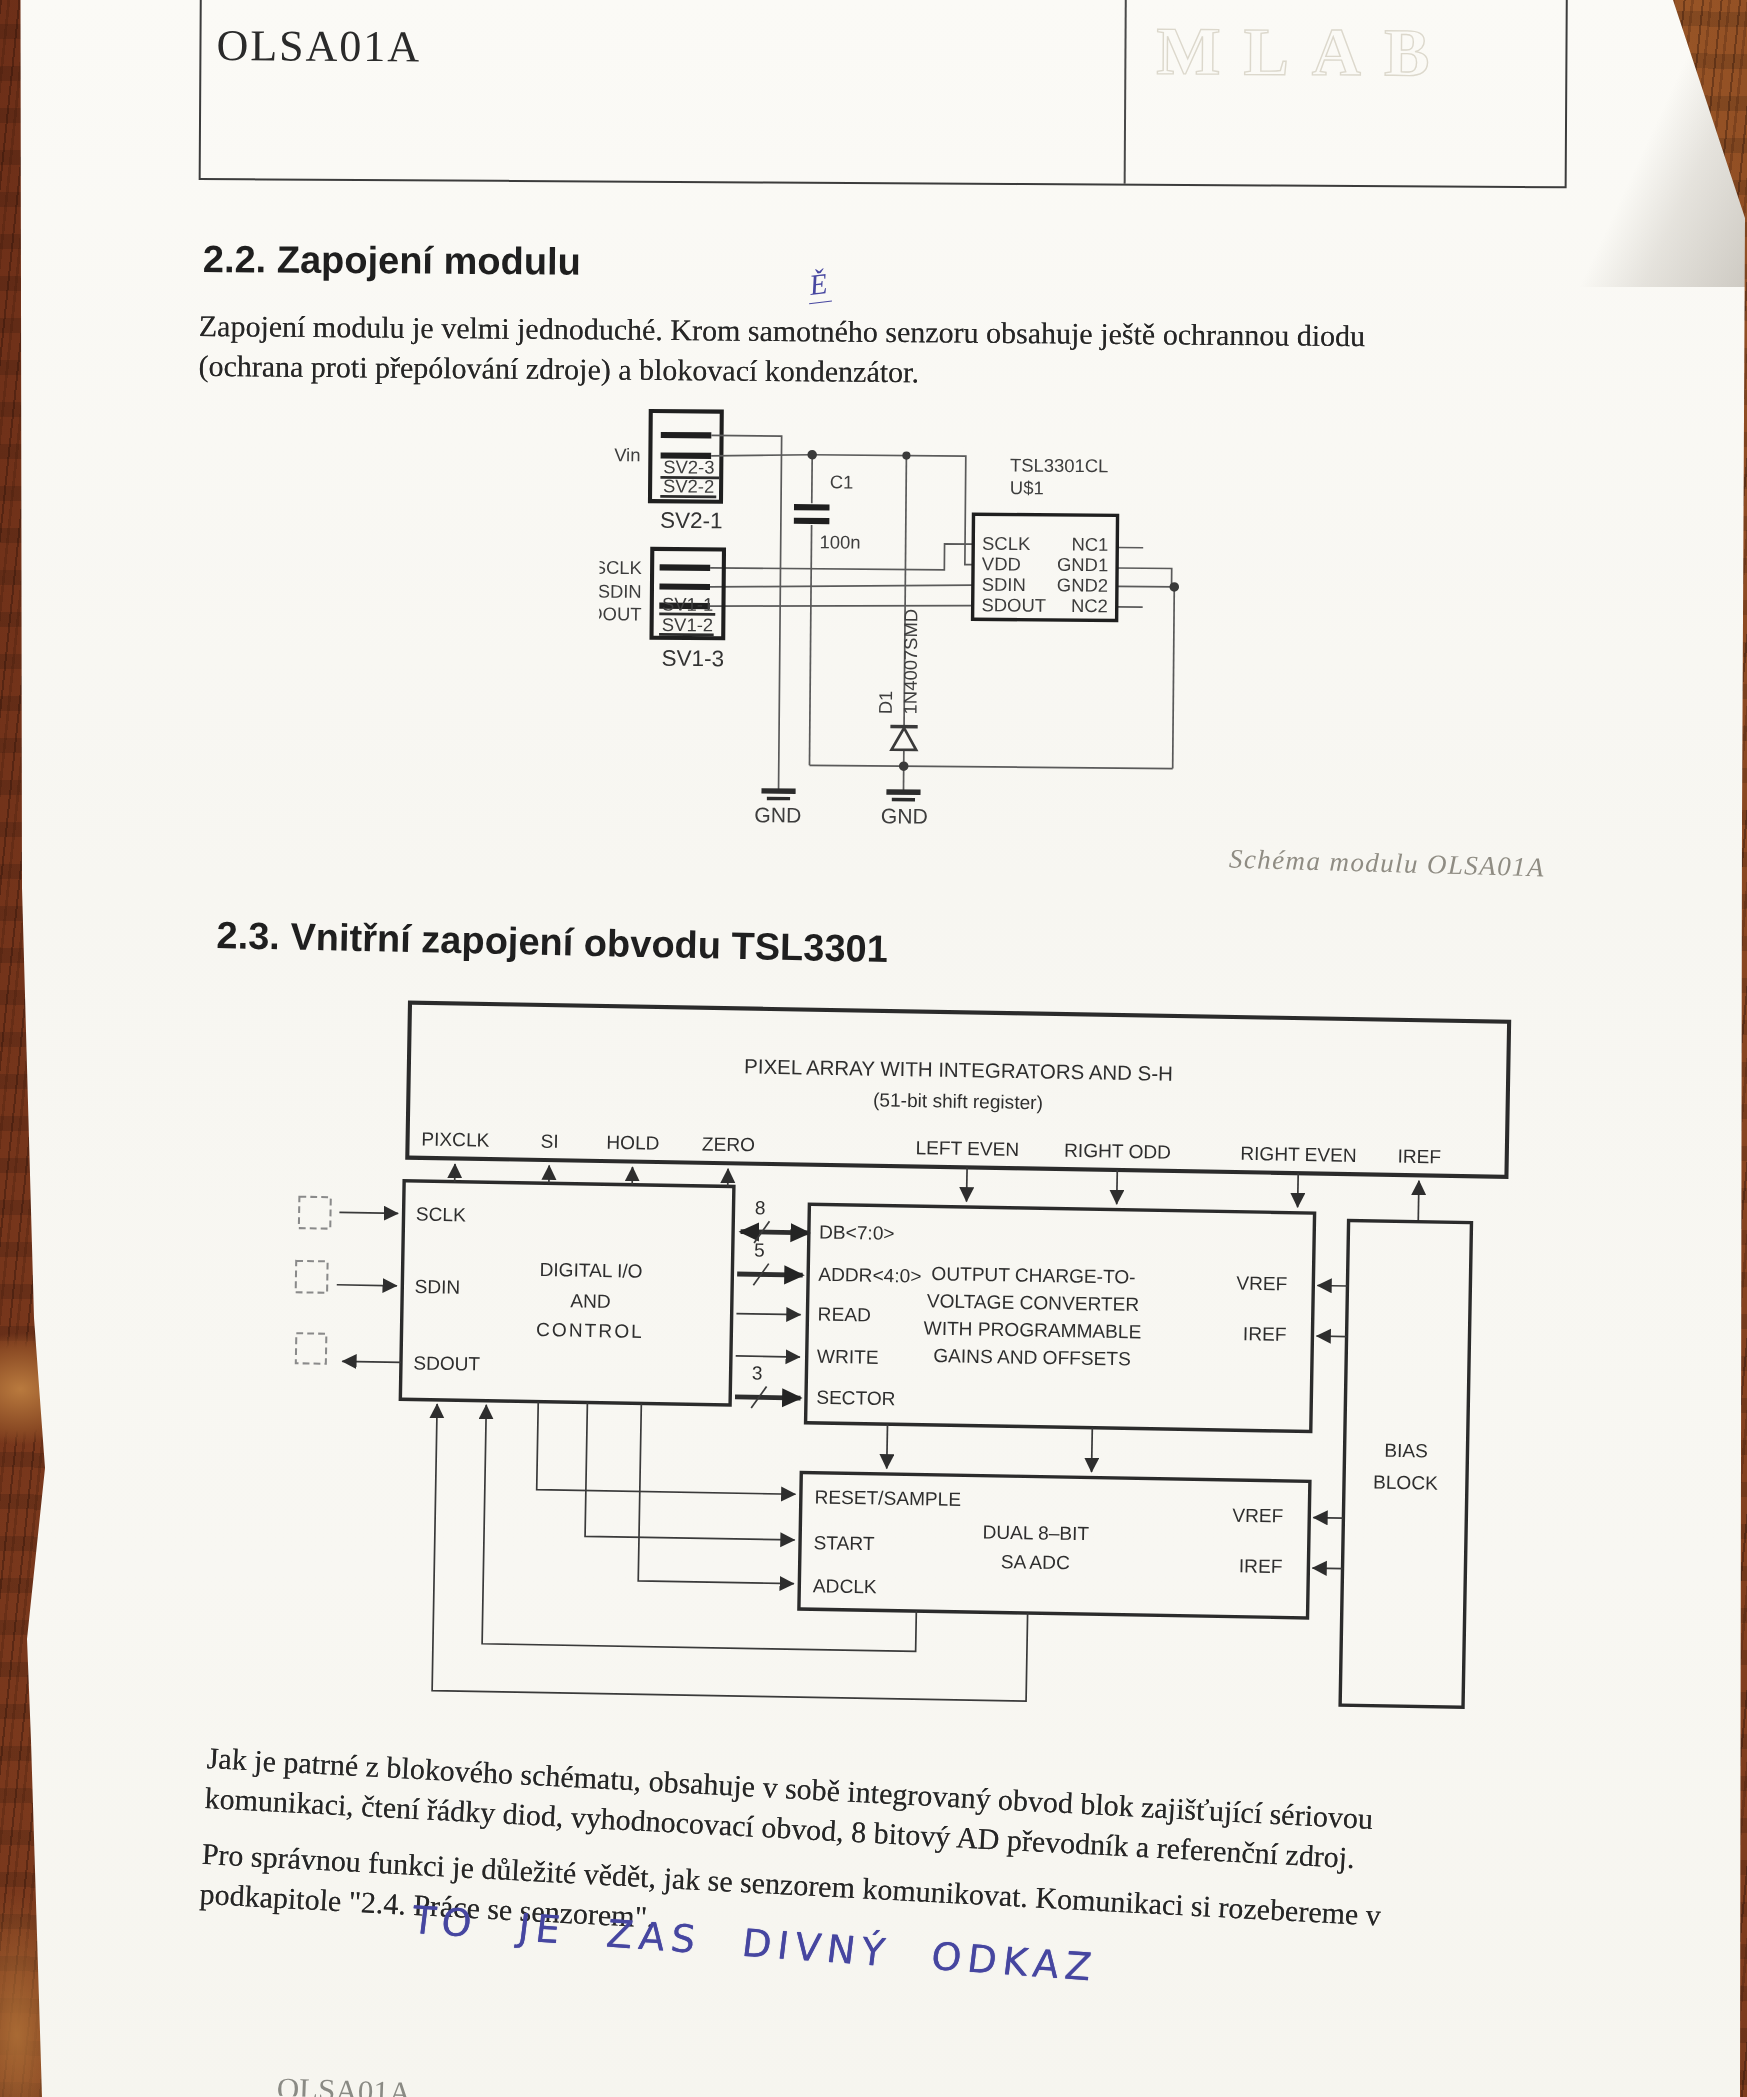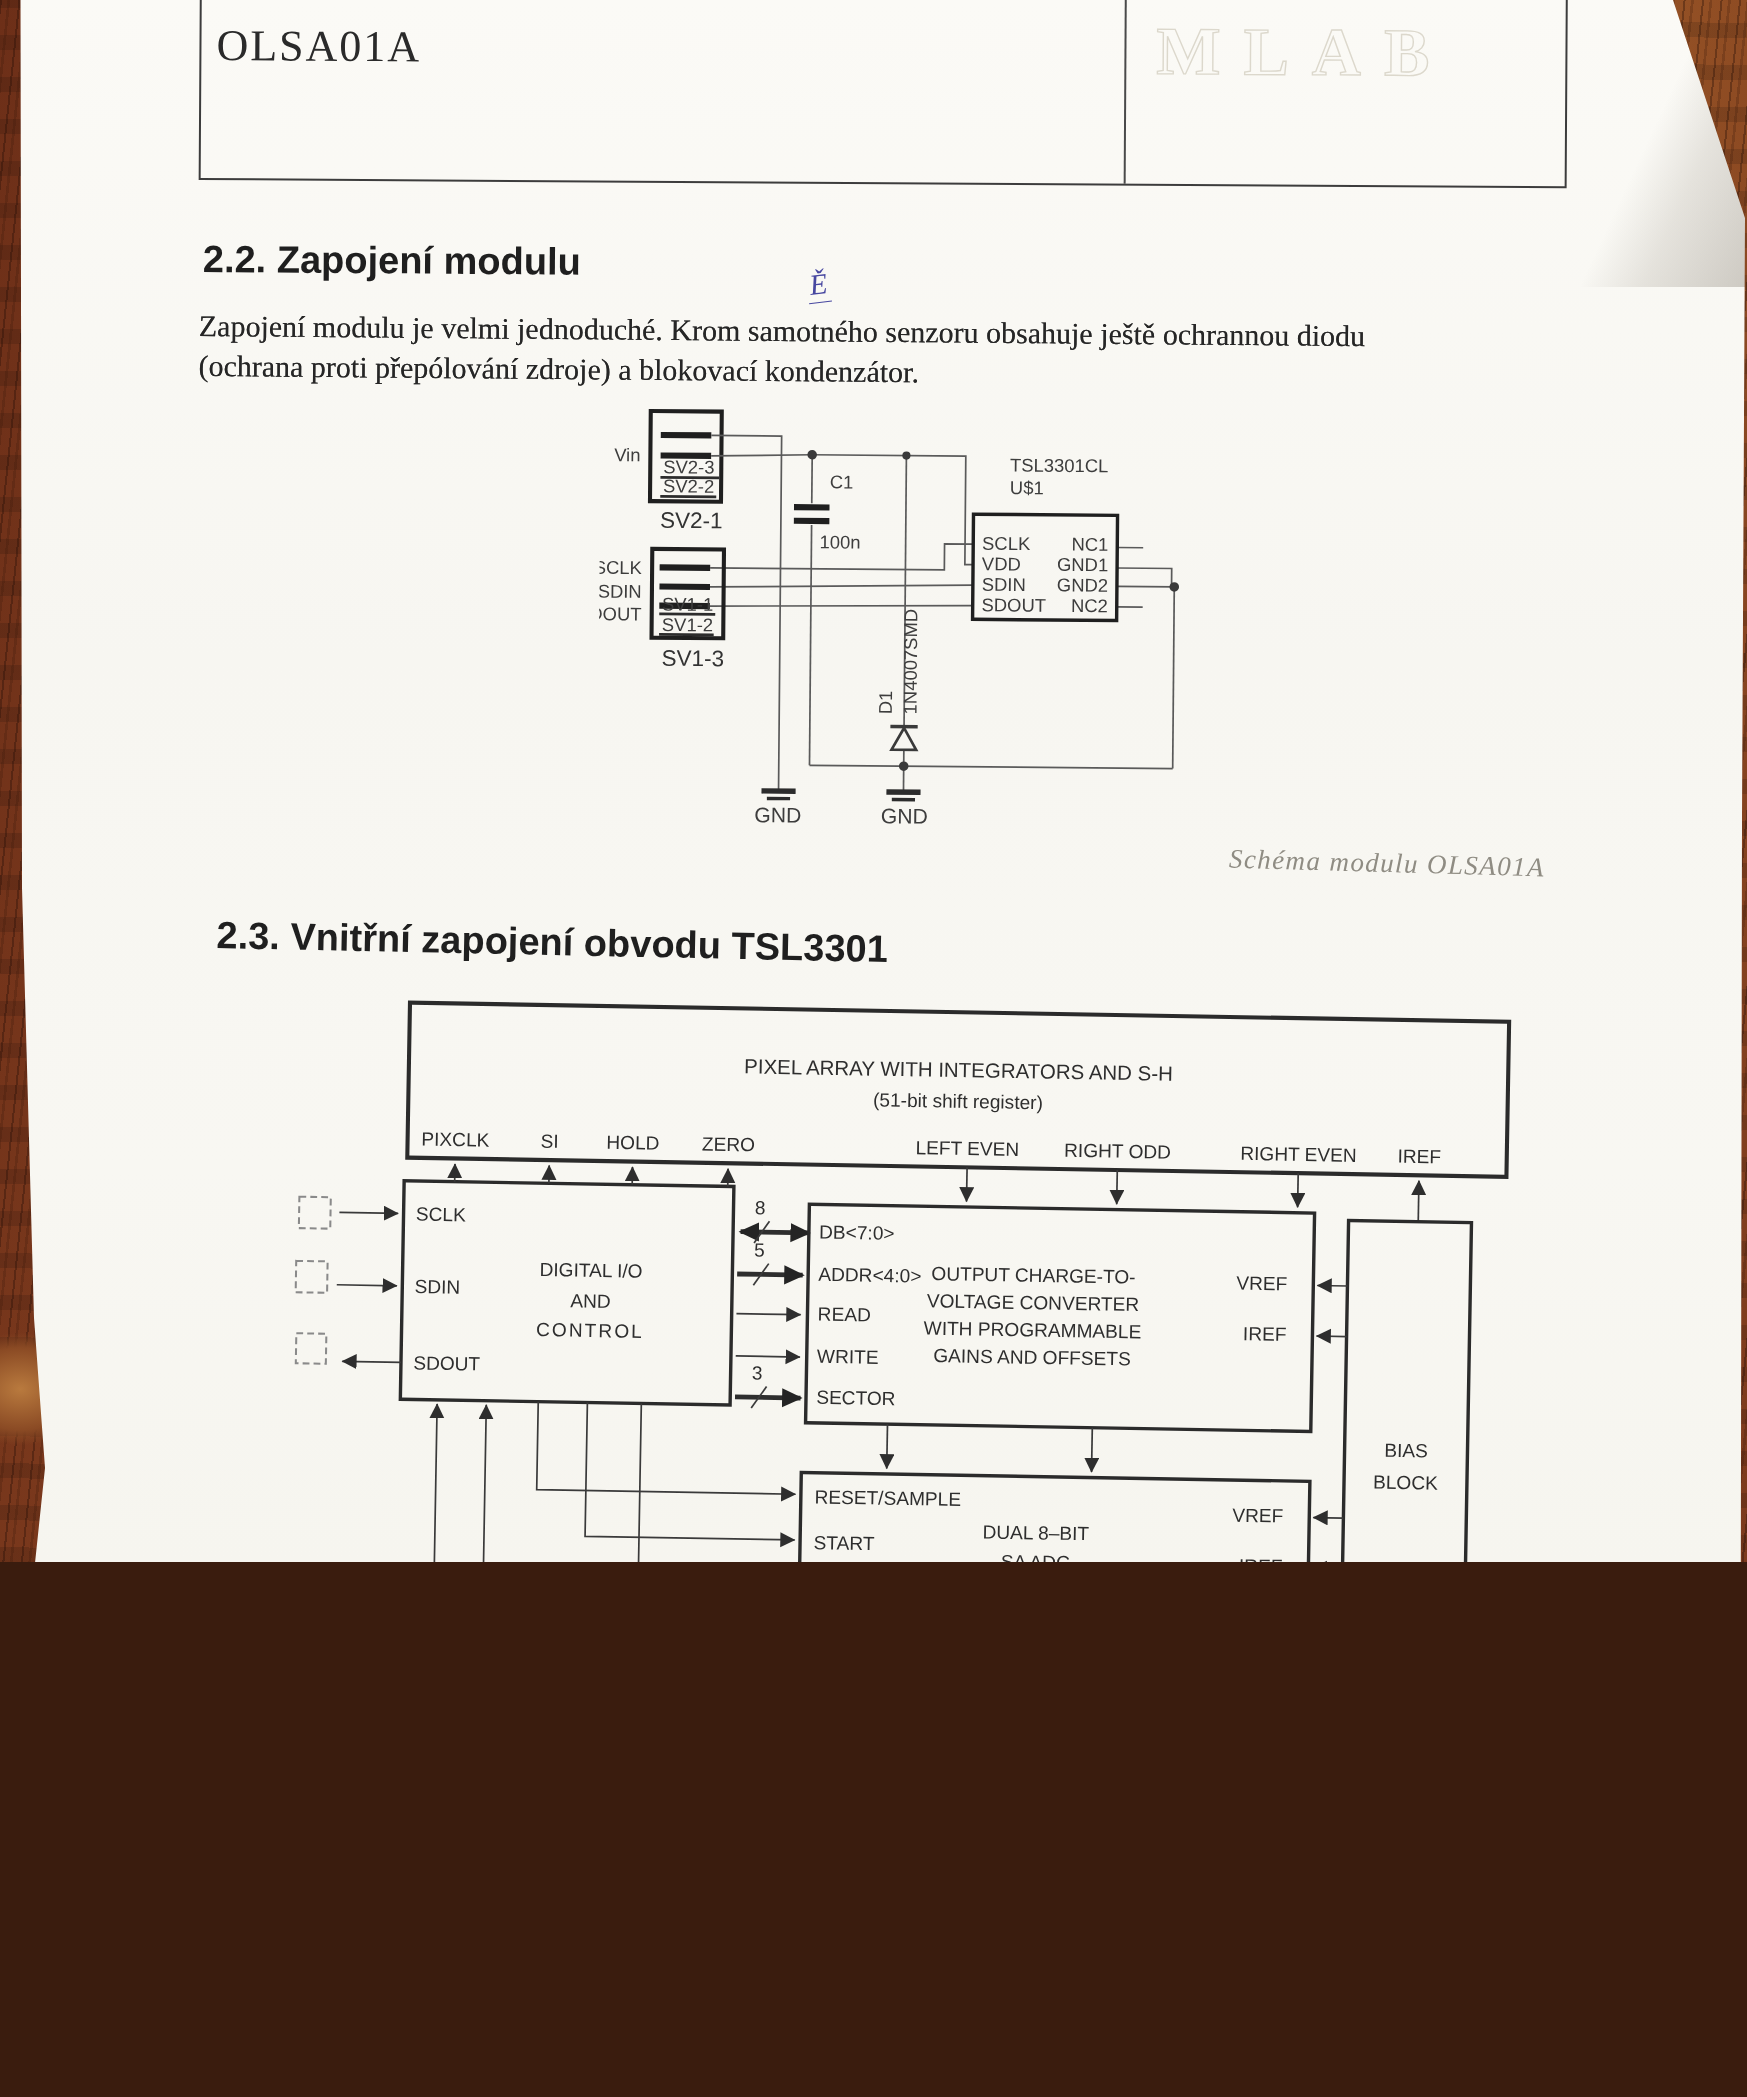--- a/index.html
+++ b/index.html
@@ -1,16 +1,16 @@
 <!DOCTYPE html>
 <html style="font-size:11px"><head>
 <meta charset="utf-8">
 <style>
   html,body{margin:0;padding:0;background:#3a1c0e;}
-  .stage{position:relative;width:1748px;height:1562px;overflow:hidden;
+  .stage{position:relative;width:1748px;height:2097px;overflow:hidden;
          font-family:"Liberation Serif",serif;}
   
   .wood{position:absolute;inset:0;
     background:
       radial-gradient(ellipse 102px 75px at 20.5px 1389px, #b97a3e 0%, #8a4a24 55%, rgba(0,0,0,0) 75%),
       radial-gradient(ellipse 89px 205px at 17px 2035px, #a96a34 0%, rgba(0,0,0,0) 70%),
       repeating-linear-gradient(96deg, rgba(30,10,4,.33) 0 2px, rgba(0,0,0,0) 2px 7.5px, rgba(55,22,8,.24) 7.5px 10.2px, rgba(0,0,0,0) 10.2px 18.4px),
       repeating-linear-gradient(1deg, rgba(0,0,0,.13) 0 15px, rgba(0,0,0,0) 15px 42px),
       linear-gradient(100deg, #6d2f18, #8a4422 35%, #7c3a1d 55%, #975426 80%, #7c3a1d);}
   

